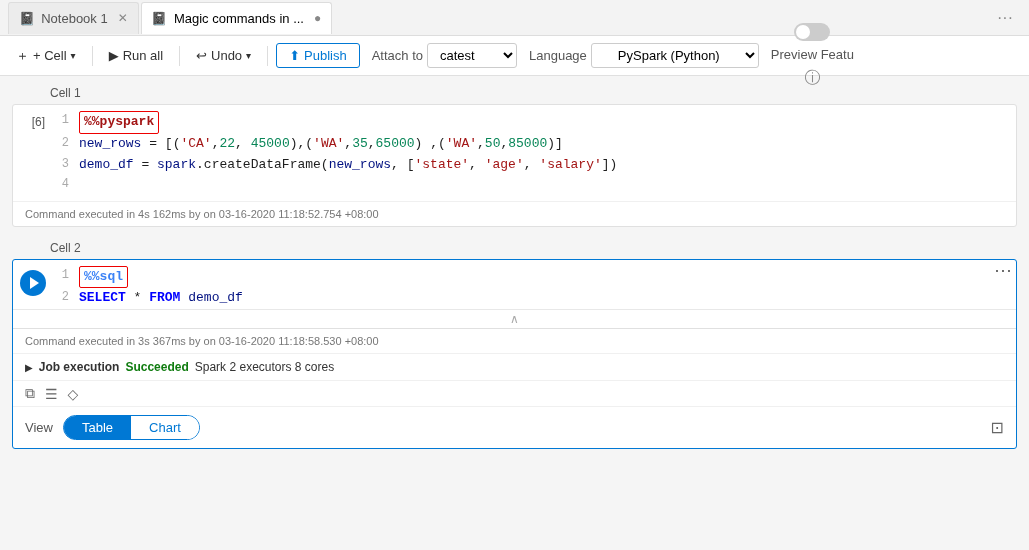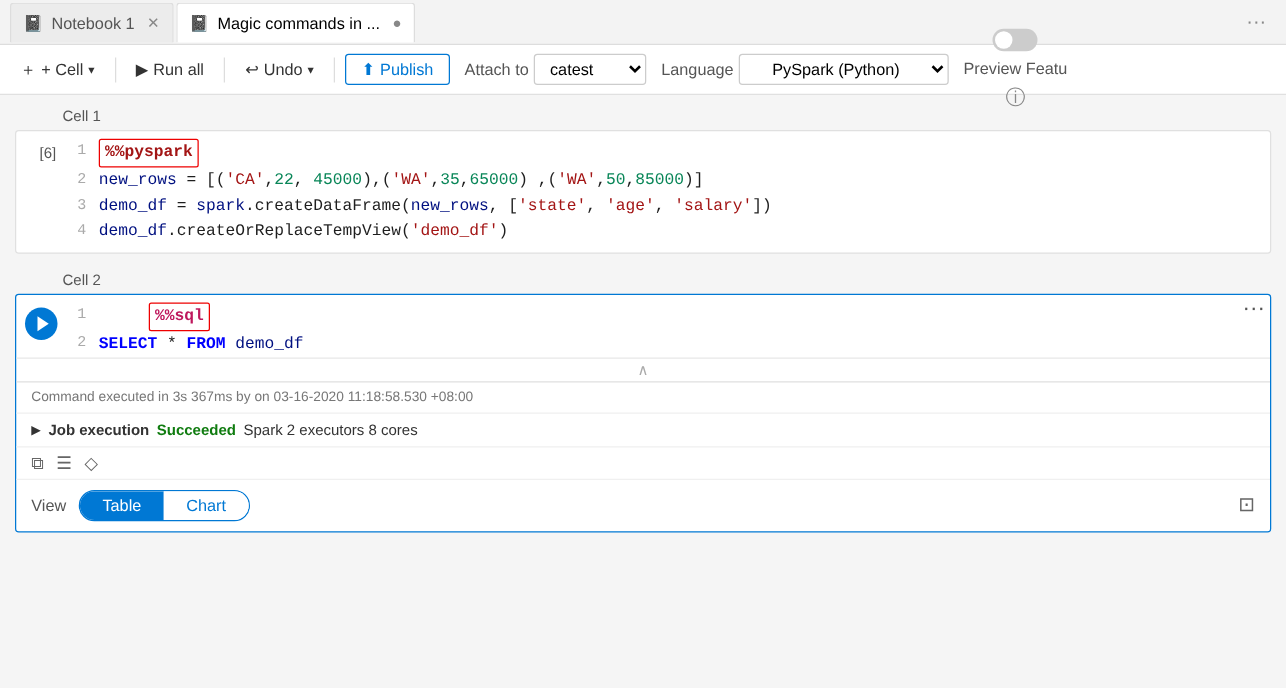--- a/index.html
+++ b/index.html
@@ -375,46 +375,47 @@
 
           <div class="code-line">
             <span class="line-num">3</span>
             <span class="line-content">
               <span class="kw-darkblue">demo_df</span> = <span class="kw-darkblue">spark</span>.createDataFrame(<span class="kw-darkblue">new_rows</span>, [<span class="kw-string">'state'</span>, <span class="kw-string">'age'</span>, <span class="kw-string">'salary'</span>])
             </span>
           </div>
 
           <div class="code-line">
             <span class="line-num">4</span>
-            <span class="line-content">
-              <span class="kw-darkblue">demo_df</span>.createOrReplaceTempView(<span class="kw-string">'demo_df'</span>)
-            </span>
-          </div>
-        </div>
+          </div>
+        </div>
+      </div>
+      <div class="cell-footer">
+        <span>Command executed in 4s 162ms by</span>
+        <span> on 03-16-2020 11:18:52.754 +08:00</span>
       </div>
     </div>
   </div>
 
   <div class="cell-container">
     <div class="cell-label">Cell 2</div>
     <div class="cell cell-active">
 
       <div class="cell-header-row">
         <div class="cell-body" style="flex:1; padding-bottom:0;">
           <div class="cell-run-btn">
             <div class="run-circle">
               <div class="run-triangle"></div>
             </div>
           </div>
           <div class="cell-lines">
 
             <div class="code-line">
               <span class="line-num">1</span>
               <span class="line-content">
-                <span class="magic-box" style="color:#be185d; font-weight:bold;margin-left:40px;">%%sql</span>
+                <span class="magic-box" style="color:#3b82f6; font-weight:bold;">%%sql</span>
               </span>
             </div>
 
             <div class="code-line">
               <span class="line-num">2</span>
               <span class="line-content">
                 <span class="kw-sql-keyword">SELECT</span> * <span class="kw-sql-keyword">FROM</span> <span class="kw-darkblue">demo_df</span>
               </span>
             </div>
           </div>

